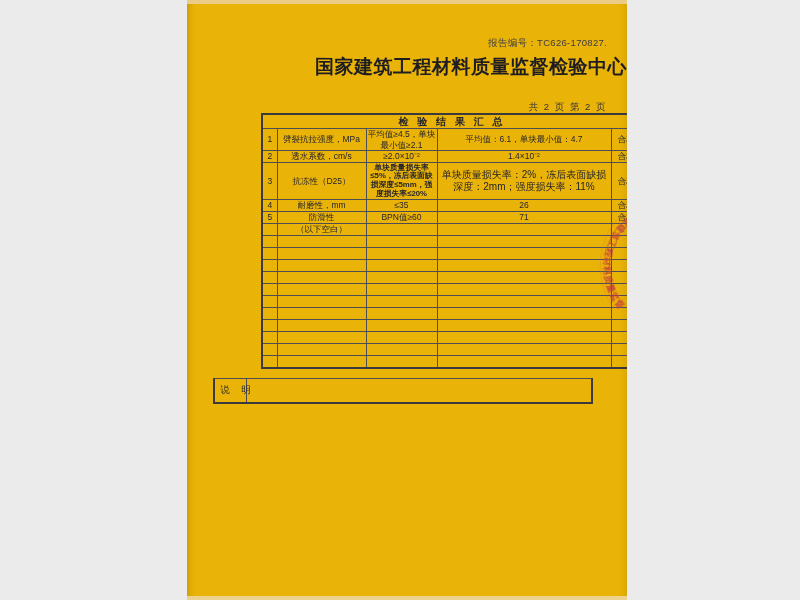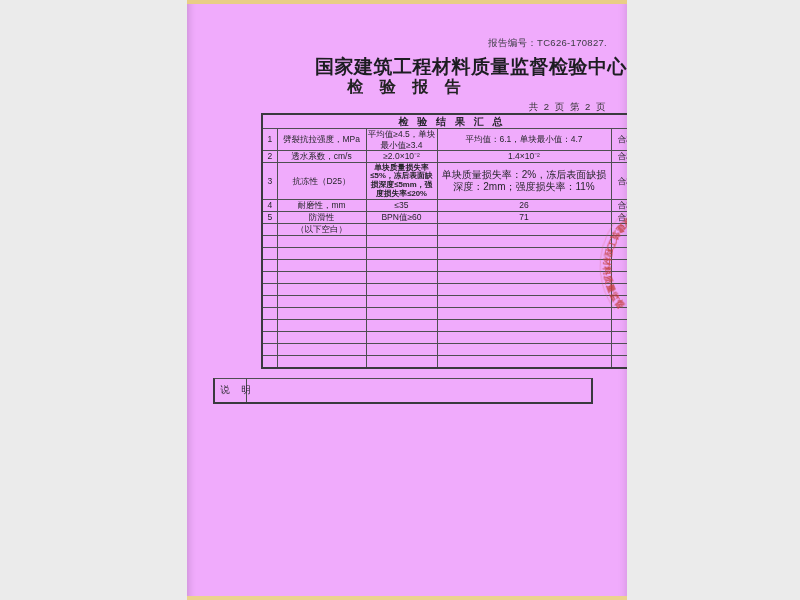--- a/index.html
+++ b/index.html
@@ -4,21 +4,21 @@
 <style>
   html,body{margin:0;padding:0;}
   .canvas{
     position:relative; width:800px; height:600px; overflow:hidden;
     background:#ebebeb;
     font-family:"Liberation Sans", sans-serif;
     color:#2a2a2e;
   }
   .paper{
     position:absolute; left:187px; top:0; width:440px; height:600px;
-    background:#f0abfc;
+    background:#eab308;
     box-shadow: inset 8px 0 10px -8px rgba(0,0,0,0.22), inset -8px 0 10px -8px rgba(0,0,0,0.15);
     overflow:hidden;
   }
   .band{position:absolute; left:0; width:440px; height:4px;}
   .band.top{top:0; background:#e9cd86;}
   .band.bottom{bottom:0; background:#ecd28f; height:4px;}
 
   .report-no{
     position:absolute; top:37px; right:20px;
     font-size:9.5px; color:#3c3c44; letter-spacing:0.3px; white-space:nowrap;
@@ -75,40 +75,39 @@
 <body>
 
 <div class="canvas">
   <div class="paper">
     <div class="band top"></div>
     <div class="band bottom"></div>
 
     <div class="report-no"><span>报告编号：</span><span>TC626-170827.</span></div>
 
     <div class="center-name">国家建筑工程材料质量监督检验中心</div>
-    <div class="report-title">检 验 报 告</div>
     <div class="page-indicator">共 2 页 第 2 页</div>
 
     <div class="tbl-wrap">
       <table class="results">
         <colgroup>
           <col style="width:15px">
             <col style="width:89px">
             <col style="width:71px">
             <col style="width:174px">
             <col style="width:31px">
         </colgroup>
         <tbody>
           <tr class="r-title">
             <td colspan="5">检 验 结 果 汇 总</td>
           </tr>
           <tr class="r1">
             <td>1</td>
             <td class="c-item">劈裂抗拉强度，MPa</td>
-            <td class="c-std">平均值≥4.5，单块最小值≥3.4</td>
+            <td class="c-std">平均值≥4.5，单块最小值≥2.1</td>
             <td class="c-res">平均值：6.1，单块最小值：4.7</td>
             <td>合格</td>
           </tr>
           <tr class="r2">
             <td>2</td>
             <td class="c-item">透水系数，cm/s</td>
             <td class="c-std">≥2.0×10⁻²</td>
             <td class="c-res">1.4×10⁻²</td>
             <td>合格</td>
           </tr>

